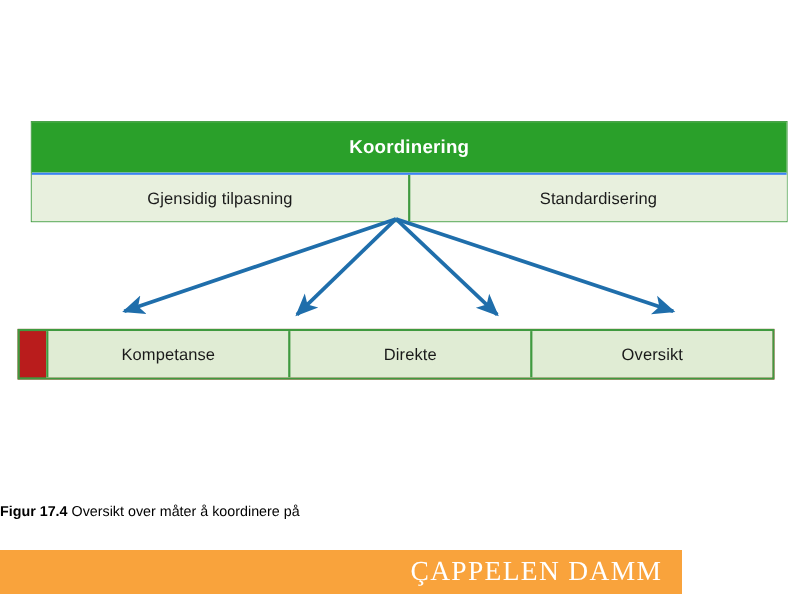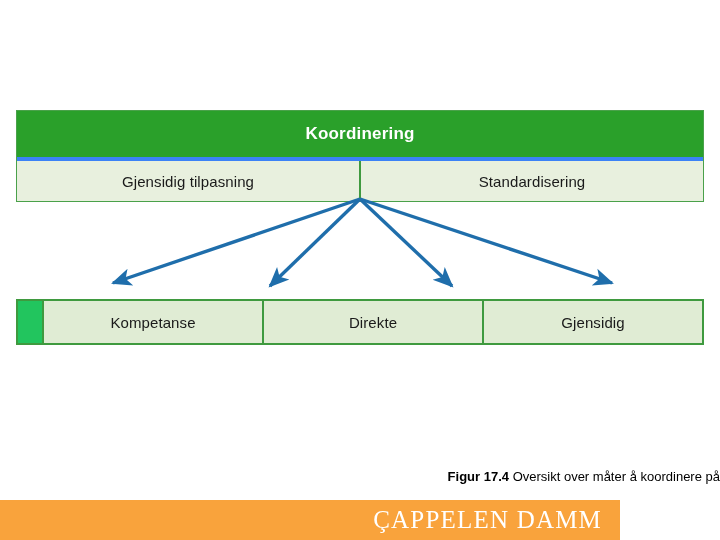--- a/index.html
+++ b/index.html
@@ -27,21 +27,21 @@
   #figure {
     position: absolute;
     left: 16px;
     top: 110px;
     width: 688px;
     height: 235px;
   }
 
   .top-group {
     position: absolute;
-    left: 0;
+    left: 12px;
     top: 0;
     width: 688px;
     border: 1px solid #4aa14a;
     box-sizing: border-box;
   }
 
   .group-header {
     height: 46px;
     background: #2aa02a;
     display: flex;
@@ -56,21 +56,21 @@
     letter-spacing: 0.2px;
   }
 
   .cell-row {
     display: flex;
     height: 44px;
     background: #e8f0de;
     box-sizing: border-box;
   }
   .cell-row.top-cells {
-    border-top: 4px solid #3b82f6;
+    border-top: 2px solid #3b82f6;
   }
 
   .cell {
     flex: 1 1 0;
     display: flex;
     align-items: center;
     justify-content: center;
     background: #e8f0de;
     border-left: 2px solid #3f9a3f;
     box-sizing: border-box;
@@ -85,21 +85,21 @@
   }
 
   
   .bottom-group {
     position: absolute;
     left: 0;
     top: 189px;
     width: 688px;
     border: 2px solid #3f9a3f;
     box-sizing: border-box;
-    background: #22c55e;
+    background: #b91c1c;
     padding-left: 24px;
   }
   .bottom-group .cell-row {
     height: 42px;
     background: #e0ecd4;
   }
   .bottom-group .cell {
     background: #e0ecd4;
     border-left: 2px solid #3f9a3f;
   }
@@ -111,23 +111,23 @@
     top: 0;
     width: 720px;
     height: 540px;
     pointer-events: none;
   }
 
   
   #caption {
     position: absolute;
     left: 0;
-    top: 469px;
-    width: 720px;
-    text-align: right;
+    top: 457px;
+    width: 720px;
+    text-align: left;
     font-size: 13px;
     color: #000000;
   }
   #caption .fignum {
     font-weight: bold;
   }
 
   
   #footer-bar {
     position: absolute;
@@ -171,21 +171,21 @@
 
     <div class="bottom-group">
       <div class="cell-row">
         <div class="cell">
           <span class="cell-label">Kompetanse</span>
         </div>
         <div class="cell">
           <span class="cell-label">Direkte</span>
         </div>
         <div class="cell">
-          <span class="cell-label">Gjensidig</span>
+          <span class="cell-label">Oversikt</span>
         </div>
       </div>
     </div>
   </div>
 
   <svg id="arrows" viewBox="0 0 720 540">
     <defs>
       <marker id="ah" markerWidth="7" markerHeight="7" refX="5.4" refY="3" orient="auto" markerUnits="strokeWidth">
         <path d="M0,0.4 L6,3 L0,5.6 L1.5,3 Z" fill="#1f6eab"></path>
       </marker>

